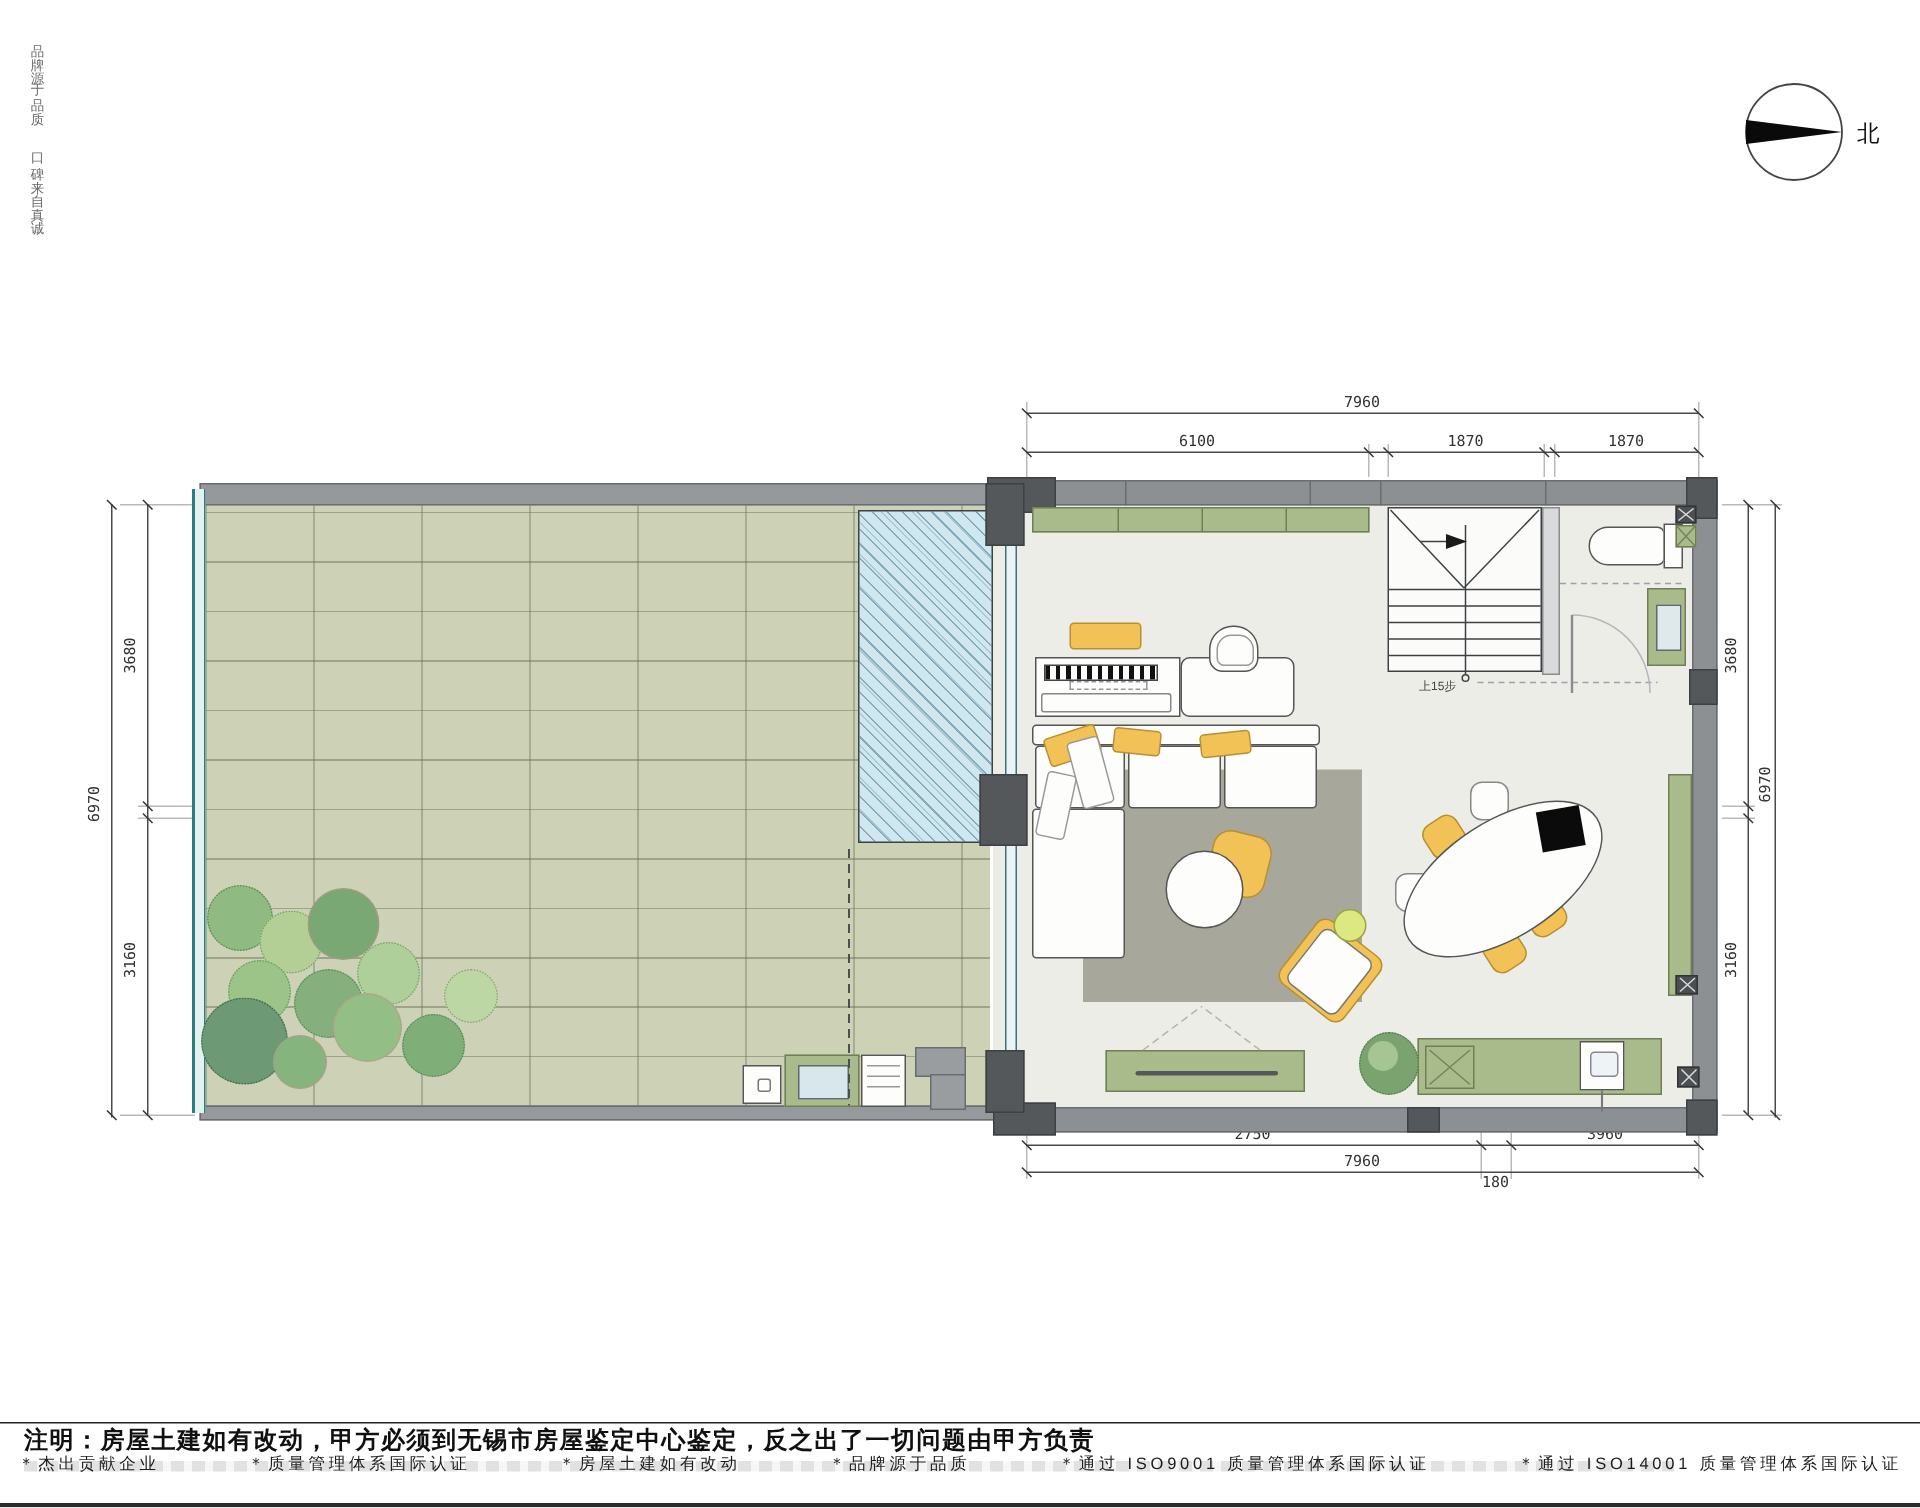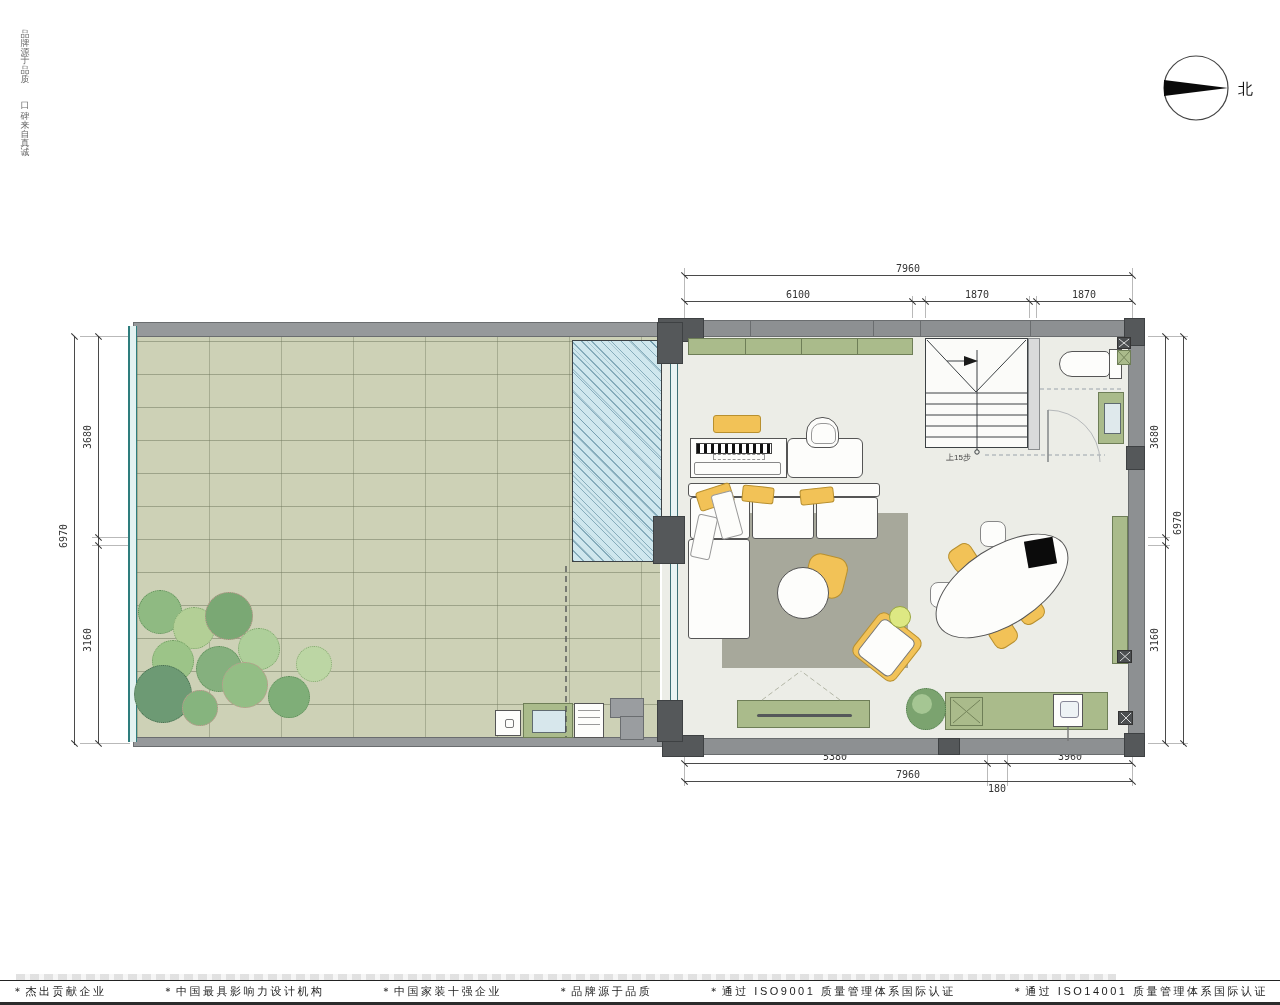--- a/index.html
+++ b/index.html
@@ -43,21 +43,21 @@
   .stairs{position:absolute;background:#fbfbf9;border:1.6px solid #3c4144;box-sizing:border-box;}
   .stair-label{position:absolute;font-size:8px;color:#444;letter-spacing:0;}
   
   .slogan{position:absolute;writing-mode:vertical-rl;text-orientation:upright;
           font-size:9px;letter-spacing:9px;color:#6a6a6a;}
   .north-label{position:absolute;font-size:15px;color:#111;}
   .note{position:absolute;font-size:16px;font-weight:bold;color:#101010;letter-spacing:1px;white-space:nowrap;}
   .ghost{position:absolute;height:7px;background:repeating-linear-gradient(90deg,#c9c9c9 0 9px,#efefef 9px 14px);opacity:.55;}
   .footer{position:absolute;left:0;right:0;bottom:0;height:21px;border-top:1.4px solid #222;
           border-bottom:3px solid #2b2b2b;display:flex;justify-content:space-between;align-items:center;
-          padding:0 12px;font-size:11px;letter-spacing:2.5px;color:#1c1c1c;white-space:nowrap;}
+          padding:16px 12px;font-size:11px;letter-spacing:2.5px;color:#1c1c1c;white-space:nowrap;}
 </style>
 </head>
 <body>
 
 <div class="canvas">
 
   <div class="slogan" style="left:18px;top:22px;height:150px;">品牌源于品质·口碑来自真诚</div>
 
   <svg class="abs" style="left:1162px;top:54px;" width="68" height="68" viewBox="0 0 68 68">
     <circle cx="34" cy="34" r="32" fill="#ffffff" stroke="#444" stroke-width="1.2"></circle>
@@ -127,21 +127,21 @@
   <div>
     <div class="ext-v" style="left:684px;top:748px;height:38px;"></div>
     <div class="ext-v" style="left:987px;top:748px;height:38px;"></div>
     <div class="ext-v" style="left:1007px;top:748px;height:38px;"></div>
     <div class="ext-v" style="left:1132px;top:748px;height:38px;"></div>
     <div class="dline-h" style="left:684px;top:763px;width:448px;"></div>
     <div class="tick" style="left:680px;top:763px;"></div>
     <div class="tick" style="left:983px;top:763px;"></div>
     <div class="tick" style="left:1003px;top:763px;"></div>
     <div class="tick" style="left:1128px;top:763px;"></div>
-    <div class="dim-label" style="left:785px;top:751px;">5380</div>
+    <div class="dim-label" style="left:785px;top:751px;">2750</div>
     <div class="dim-label" style="left:1020px;top:751px;">3960</div>
     <div class="dline-h" style="left:684px;top:781px;width:448px;"></div>
     <div class="tick" style="left:680px;top:781px;"></div>
     <div class="tick" style="left:1128px;top:781px;"></div>
     <div class="dim-label" style="left:858px;top:769px;">7960</div>
     <div class="dim-label" style="left:947px;top:783px;">180</div>
   </div>
 
   <div>
     <div class="paver" style="left:137px;top:337px;width:523px;height:401px;"></div>
@@ -297,24 +297,25 @@
       <path d="M1118,351 L1130,364 M1130,351 L1118,364"></path>
     </g>
     <g stroke="#d9dadb" stroke-width="1" fill="none">
       <path d="M1119,339 L1129,347 M1129,339 L1119,347"></path>
       <path d="M1120,652 L1130,661 M1130,652 L1120,661"></path>
       <path d="M1121,713 L1131,723 M1131,713 L1121,723"></path>
     </g>
     <path d="M1068,727 V741" stroke="#777" stroke-width="1.4" fill="none"></path>
   </svg>
 
+  <div class="note" style="left:16px;top:950px;">注明：房屋土建如有改动，甲方必须到无锡市房屋鉴定中心鉴定，反之出了一切问题由甲方负责</div>
   <div class="ghost" style="left:16px;top:974px;width:1100px;"></div>
 
   <div class="footer">
     <span>＊杰出贡献企业</span>
-    <span>＊中国最具影响力设计机构</span>
-    <span>＊中国家装十强企业</span>
+    <span>＊质量管理体系国际认证</span>
+    <span>＊房屋土建如有改动</span>
     <span>＊品牌源于品质</span>
     <span>＊通过 ISO9001 质量管理体系国际认证</span>
     <span>＊通过 ISO14001 质量管理体系国际认证</span>
   </div>
 
 </div>
 
 </body></html>

